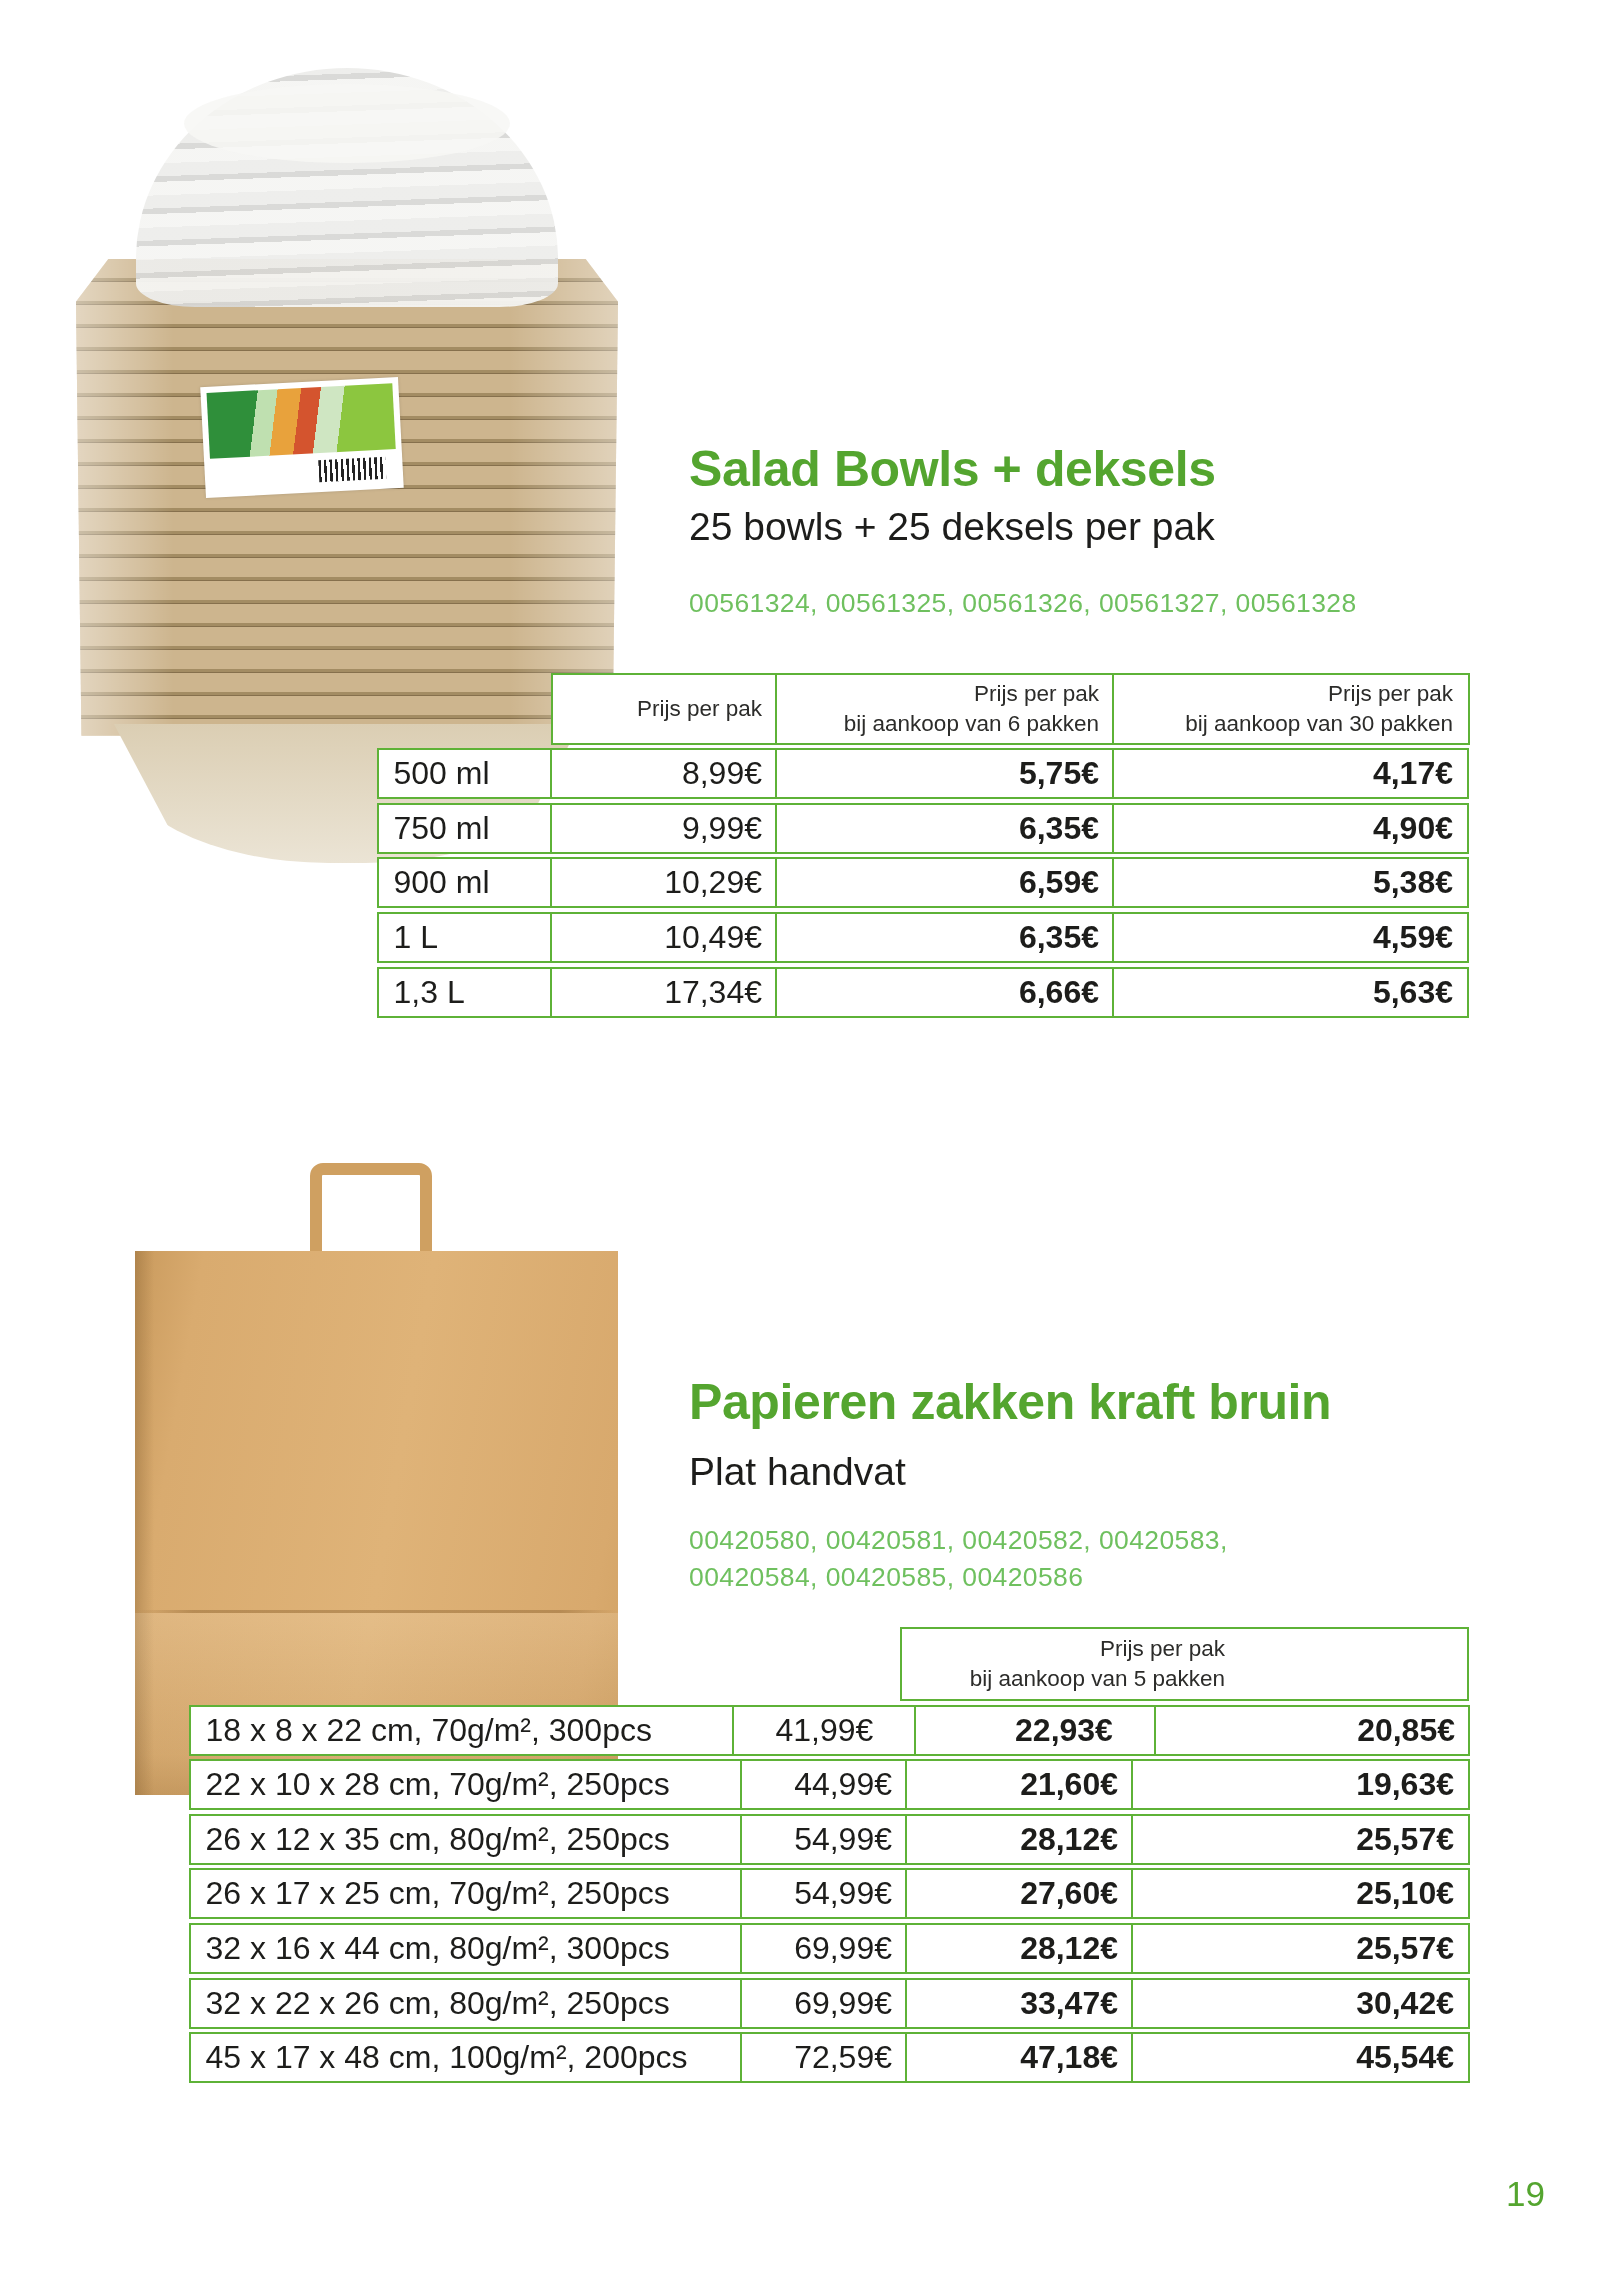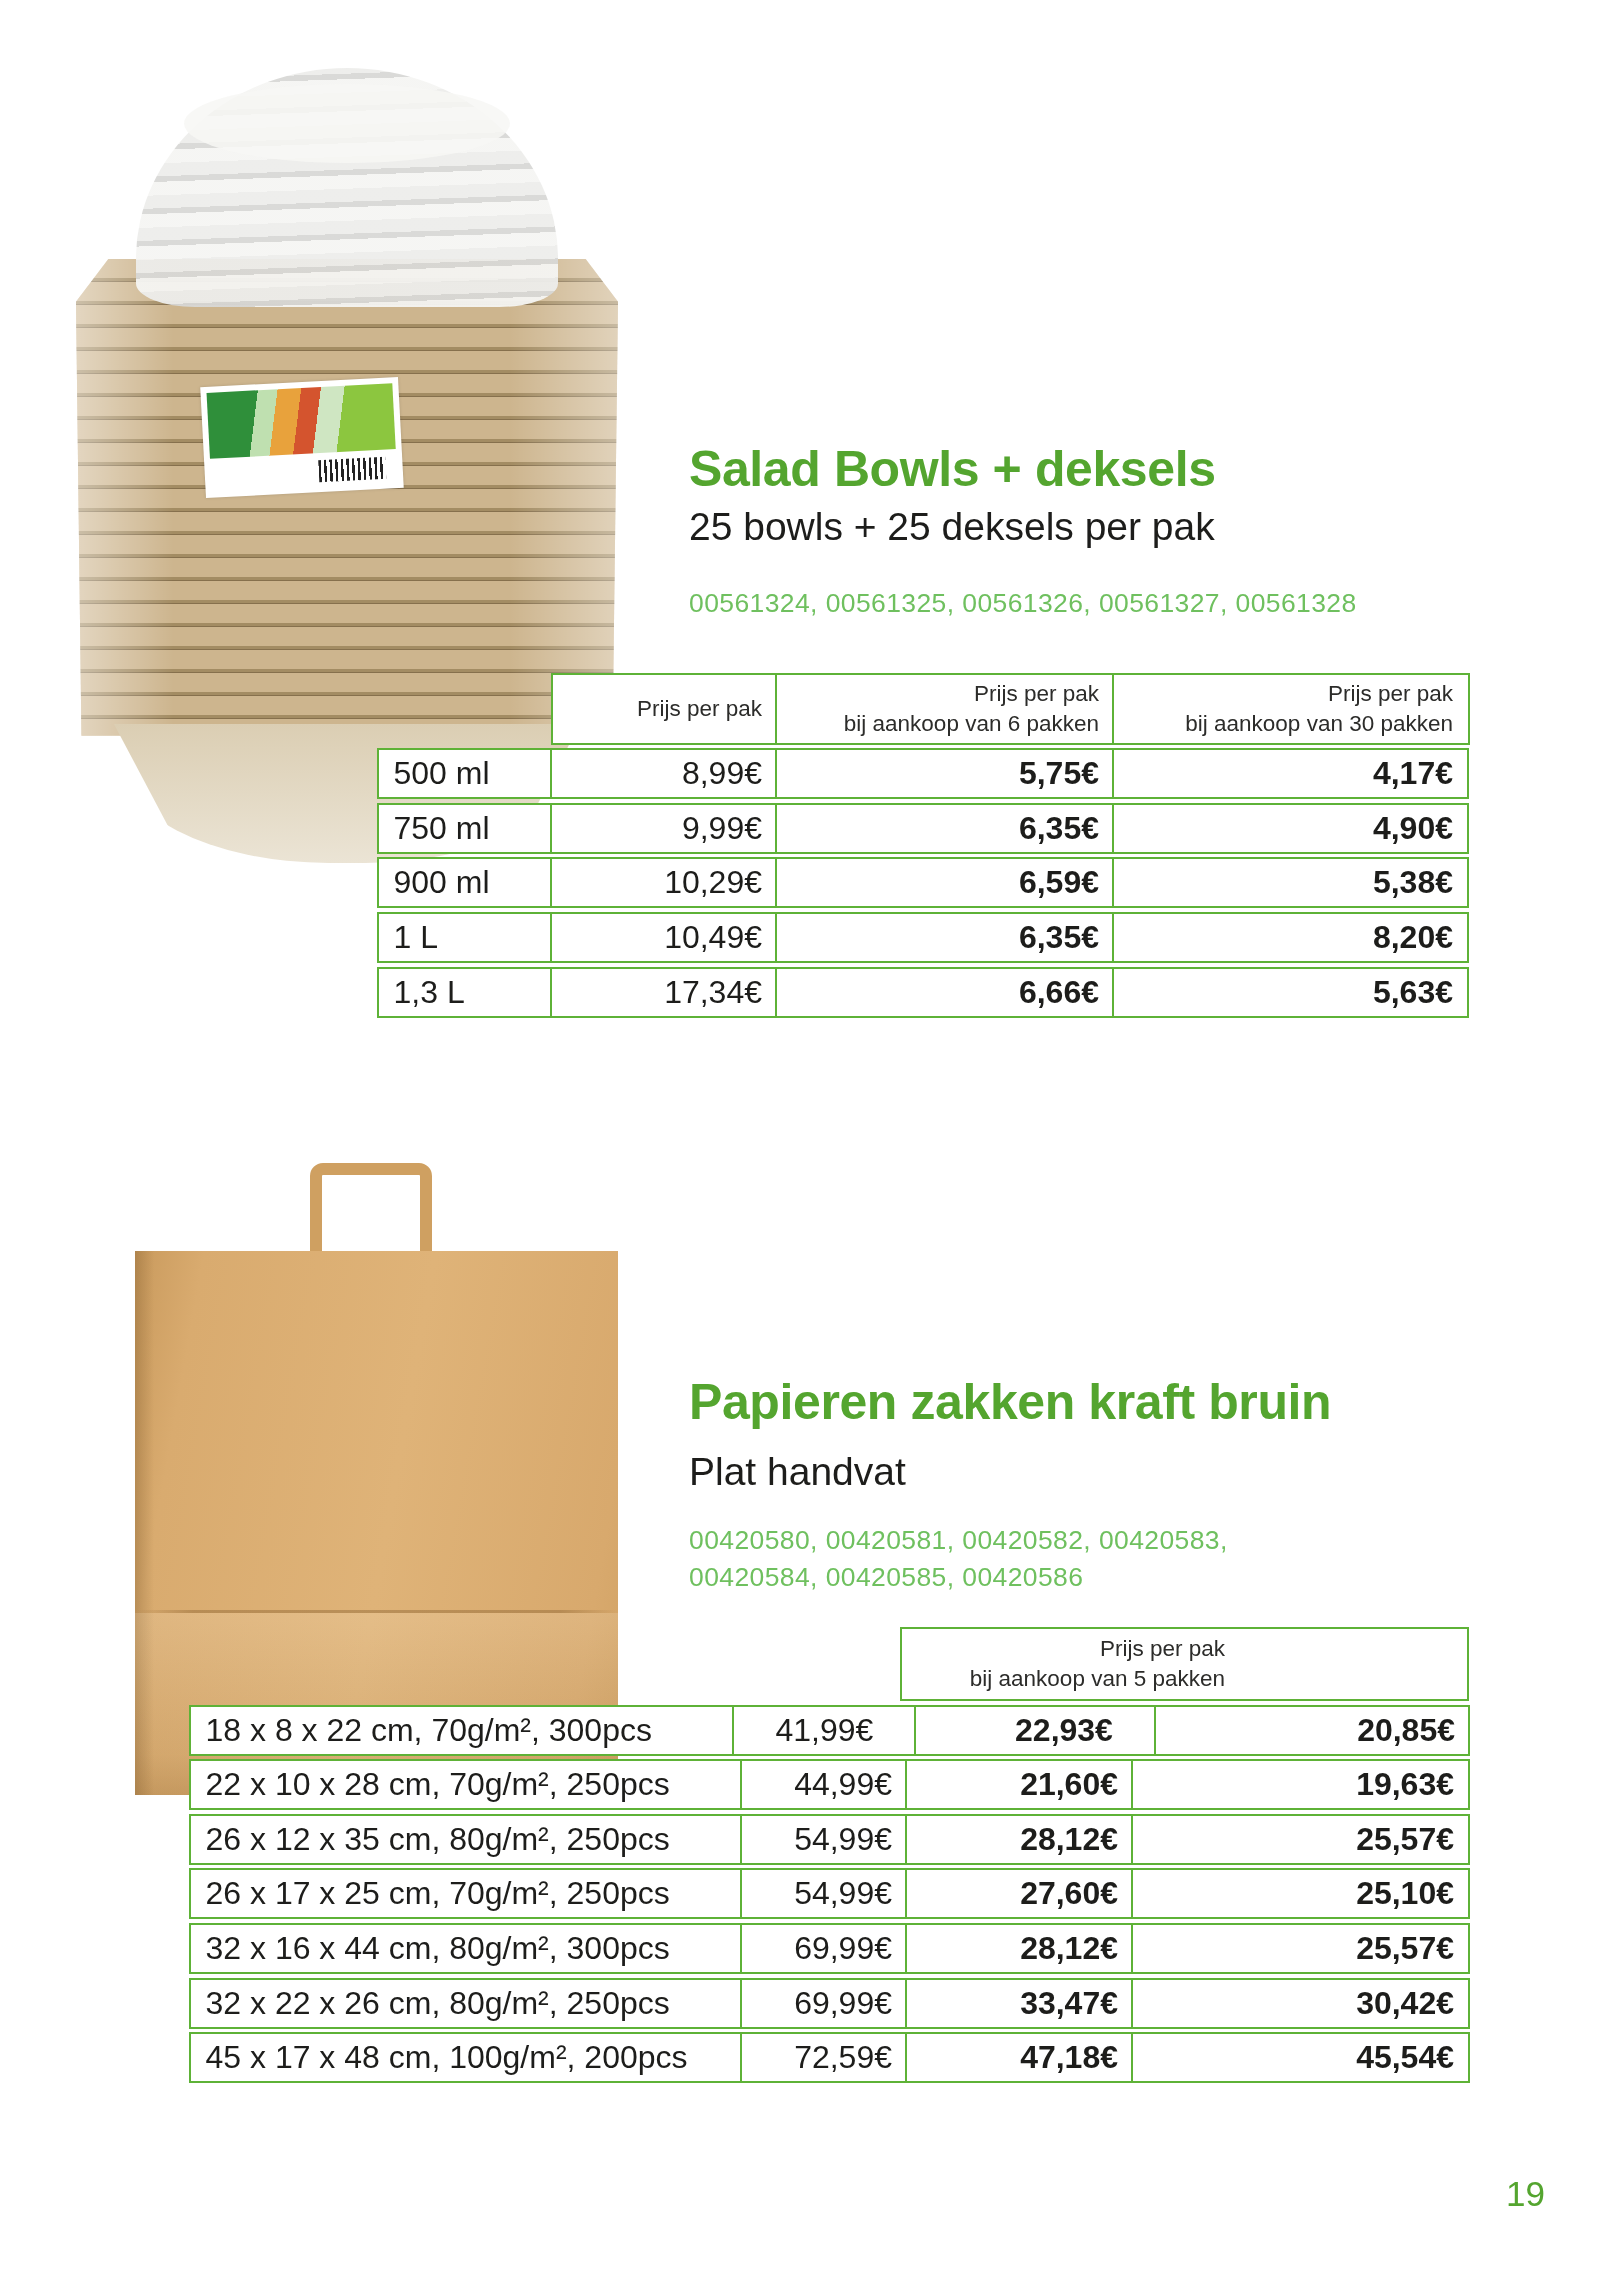--- a/index.html
+++ b/index.html
@@ -120,21 +120,21 @@
   <div class="tbox t1row" style="top:857px;">
     <div class="cell lbl t1c1">900 ml</div>
     <div class="cell num t1c2">10,29€</div>
     <div class="cell num b t1c3">6,59€</div>
     <div class="cell num b t1c4">5,38€</div>
   </div>
   <div class="tbox t1row" style="top:912px;">
     <div class="cell lbl t1c1">1 L</div>
     <div class="cell num t1c2">10,49€</div>
     <div class="cell num b t1c3">6,35€</div>
-    <div class="cell num b t1c4">8,20€</div>
+    <div class="cell num b t1c4">4,59€</div>
   </div>
   <div class="tbox t1row" style="top:967px;">
     <div class="cell lbl t1c1">1,3 L</div>
     <div class="cell num t1c2">17,34€</div>
     <div class="cell num b t1c3">6,66€</div>
     <div class="cell num b t1c4">5,63€</div>
   </div>
 
   <div class="bag-handle"></div>
   <div class="bag-body">

